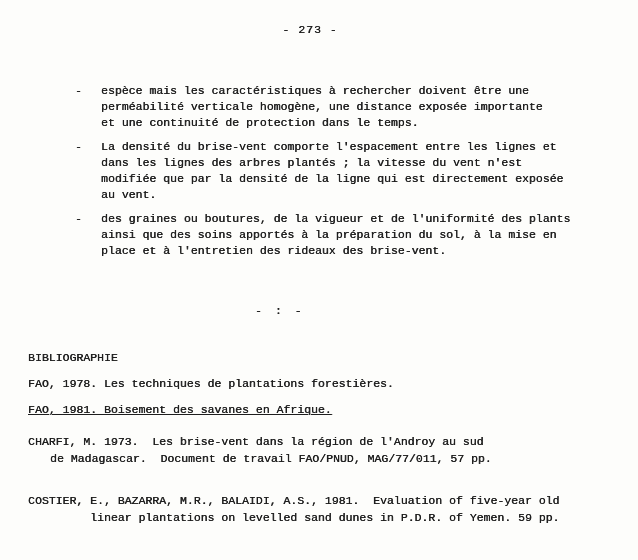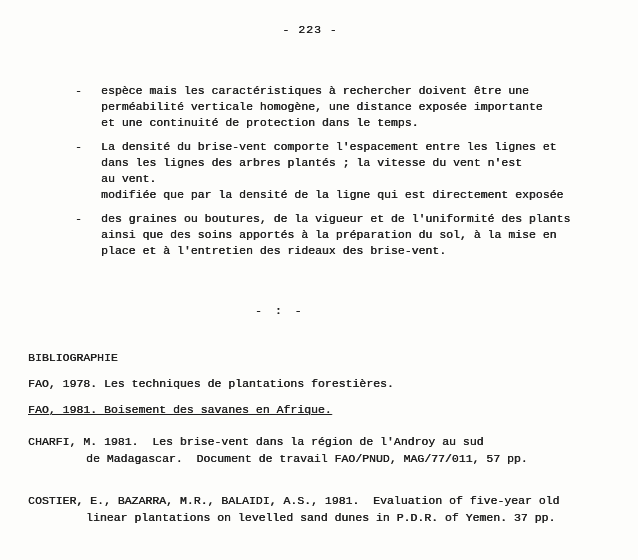--- a/index.html
+++ b/index.html
@@ -52,49 +52,49 @@
   .bib-heading {
     position: absolute;
     left: 28px;
     top: 350px;
   }
   .entry {
     position: absolute;
     left: 28px;
   }
   .entry .txt { line-height: 17px; }
-  .entry .cont { margin-left: 58px; }
+  .entry .cont { margin-left: 22px; text-align: right; }
   .entry-1 { top: 375px; }
   .entry-2 { top: 401px; text-decoration: underline; }
   .entry-3 { top: 433px; }
   .entry-4 { top: 492px; }
 </style>
 </head>
 <body>
 
-<div class="page-number txt">- 223 -</div>
+<div class="page-number txt">- 273 -</div>
 
 <div class="bullets">
 
   <div class="bullet">
     <div class="marker txt">-</div>
     <div>
       <div class="txt">espèce mais les caractéristiques à rechercher doivent être une</div>
       <div class="txt">perméabilité verticale homogène, une distance exposée importante</div>
       <div class="txt">et une continuité de protection dans le temps.</div>
     </div>
   </div>
 
   <div class="bullet">
     <div class="marker txt">-</div>
     <div>
       <div class="txt">La densité du brise-vent comporte l'espacement entre les lignes et</div>
       <div class="txt">dans les lignes des arbres plantés ; la vitesse du vent n'est</div>
+      <div class="txt">modifiée que par la densité de la ligne qui est directement exposée</div>
       <div class="txt">au vent.</div>
-      <div class="txt">modifiée que par la densité de la ligne qui est directement exposée</div>
     </div>
   </div>
 
   <div class="bullet">
     <div class="marker txt">-</div>
     <div>
       <div class="txt">des graines ou boutures, de la vigueur et de l'uniformité des plants</div>
       <div class="txt">ainsi que des soins apportés à la préparation du sol, à la mise en</div>
       <div class="txt">place et à l'entretien des rideaux des brise-vent.</div>
     </div>
@@ -108,20 +108,20 @@
 
 <div class="entry entry-1">
   <div class="txt">FAO, 1978. Les techniques de plantations forestières.</div>
 </div>
 
 <div class="entry entry-2">
   <div class="txt">FAO, 1981. Boisement des savanes en Afrique.</div>
 </div>
 
 <div class="entry entry-3">
-  <div class="txt">CHARFI, M. 1981.  Les brise-vent dans la région de l'Androy au sud</div>
+  <div class="txt">CHARFI, M. 1973.  Les brise-vent dans la région de l'Androy au sud</div>
   <div class="txt cont">de Madagascar.  Document de travail FAO/PNUD, MAG/77/011, 57 pp.</div>
 </div>
 
 <div class="entry entry-4">
   <div class="txt">COSTIER, E., BAZARRA, M.R., BALAIDI, A.S., 1981.  Evaluation of five-year old</div>
-  <div class="txt cont">linear plantations on levelled sand dunes in P.D.R. of Yemen. 37 pp.</div>
+  <div class="txt cont">linear plantations on levelled sand dunes in P.D.R. of Yemen. 59 pp.</div>
 </div>
 
 </body></html>

